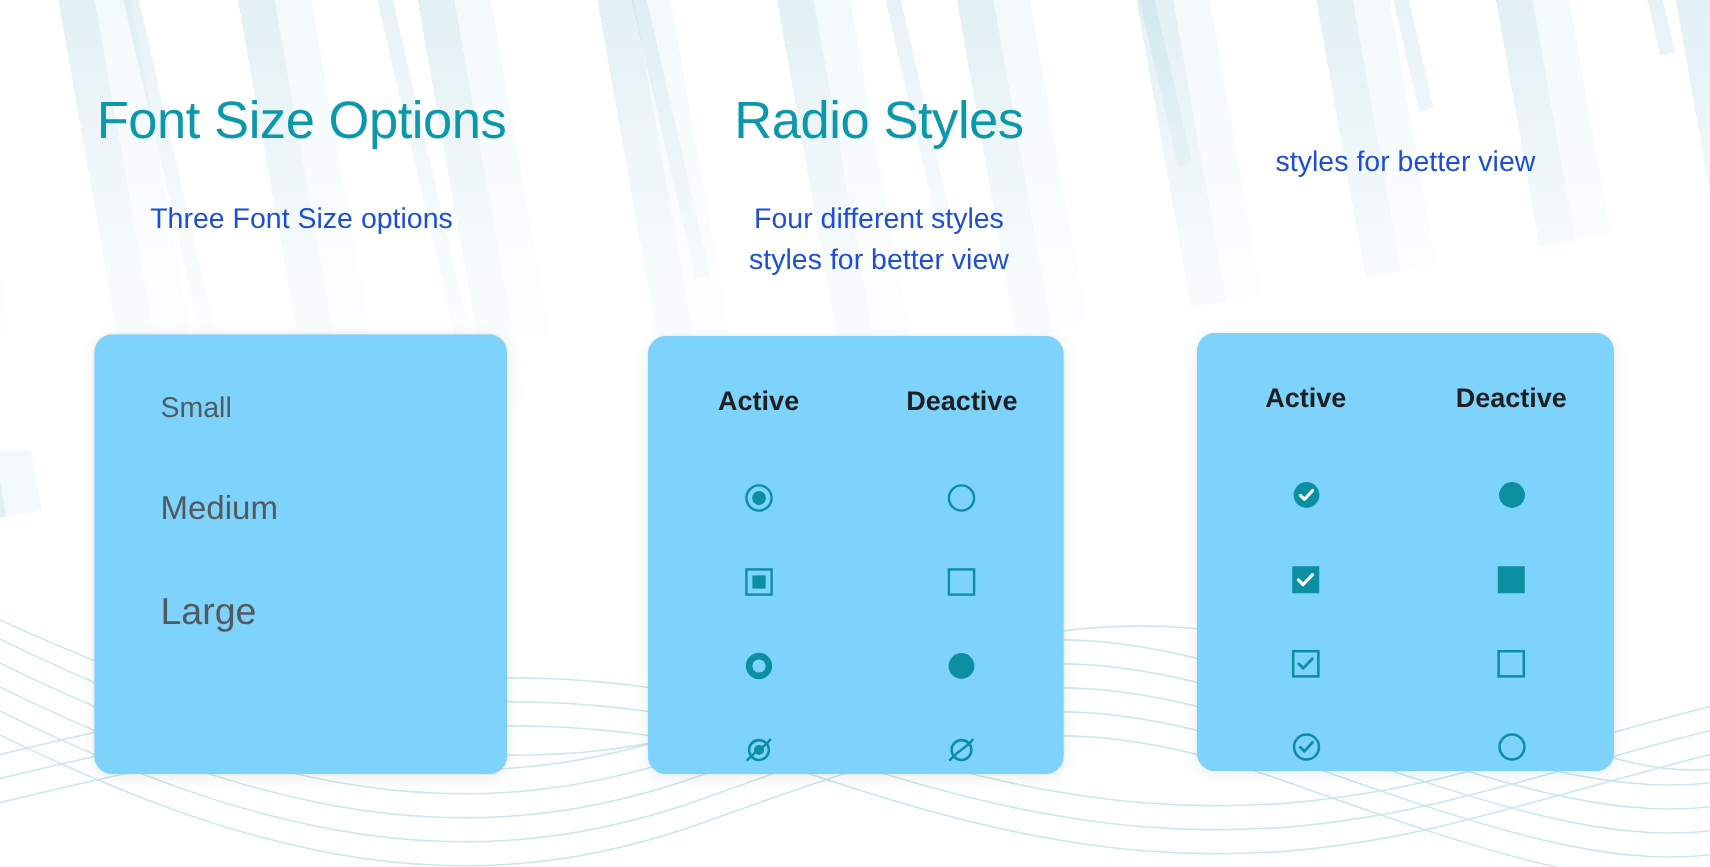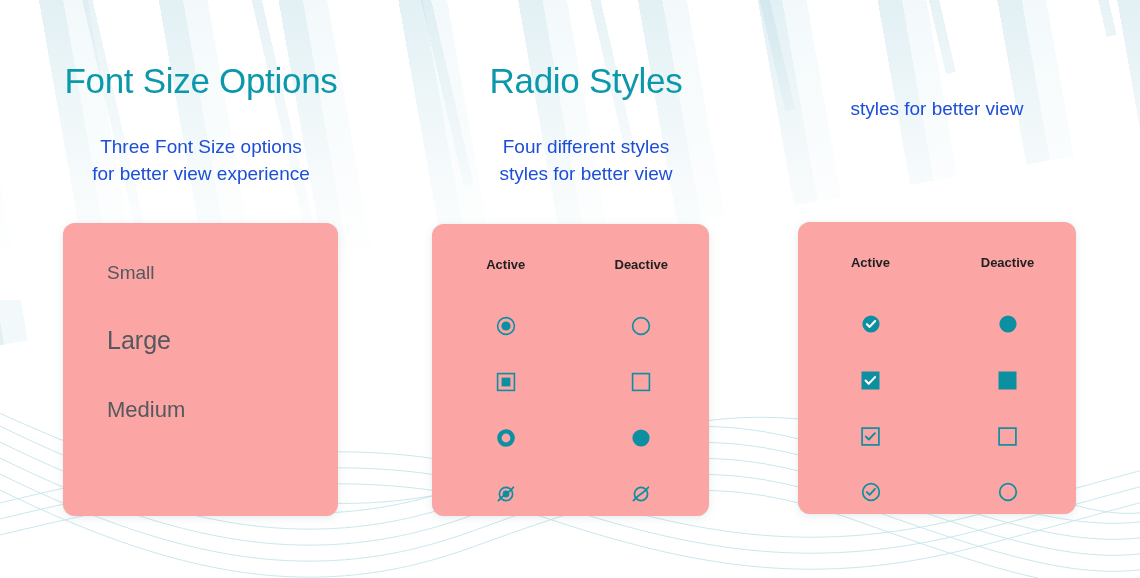--- a/index.html
+++ b/index.html
@@ -113,21 +113,21 @@
     margin-top: 34px;
     font-size: 19px;
     color: #1d4ed8;
     text-align: center;
     line-height: 1.42;
   }
 
   
   .card {
     position: absolute;
-    background: #fca5a5;
+    background: #7dd3fc;
     border-radius: 12px;
     box-shadow: 0 2px 10px rgba(80, 110, 120, 0.13), 0 0 1px rgba(80,110,120,0.18);
   }
   .card-fonts   { left: 63px;  top: 223px; width: 275px; height: 293px; }
   .card-radio   { left: 432px; top: 224px; width: 277px; height: 292px; }
   .card-check   { left: 798px; top: 222px; width: 278px; height: 292px; }
 
   
   .fontlist {
     padding: 40px 0 0 44px;
@@ -147,21 +147,21 @@
     width: 100%;
     padding-top: 33px;
   }
   .opt-head {
     display: flex;
     margin-bottom: 26px;
   }
   .opt-head .col {
     flex: 1;
     text-align: center;
-    font-size: 13px;
+    font-size: 18px;
     font-weight: bold;
     color: #1f1f1f;
   }
   .opt-row {
     display: flex;
     align-items: center;
     height: 56px;
   }
   .opt-cell {
     flex: 1;
@@ -200,29 +200,28 @@
         <path d="M-20,136 C220,76 380,58 540,112 C700,166 820,184 980,142 C1080,116 1130,100 1170,92"></path>
         <path d="M-20,152 C220,92 380,74 540,128 C700,182 820,200 980,158 C1080,132 1130,116 1170,108"></path>
       </g>
     </svg>
   </div>
 
   <div class="column col-1">
     <div class="section-title">Font Size Options</div>
     <div class="section-sub">
       <div>Three Font Size options</div>
-      <div>for better view experience</div>
     </div>
   </div>
 
   <div class="card card-fonts">
     <div class="fontlist">
       <div class="fontlist-item fs-small">Small</div>
+      <div class="fontlist-item fs-medium">Medium</div>
       <div class="fontlist-item fs-large">Large</div>
-      <div class="fontlist-item fs-medium">Medium</div>
     </div>
   </div>
 
   <div class="column col-2">
     <div class="section-title">Radio Styles</div>
     <div class="section-sub">
       <div>Four different styles</div>
       <div>styles for better view</div>
     </div>
   </div>

